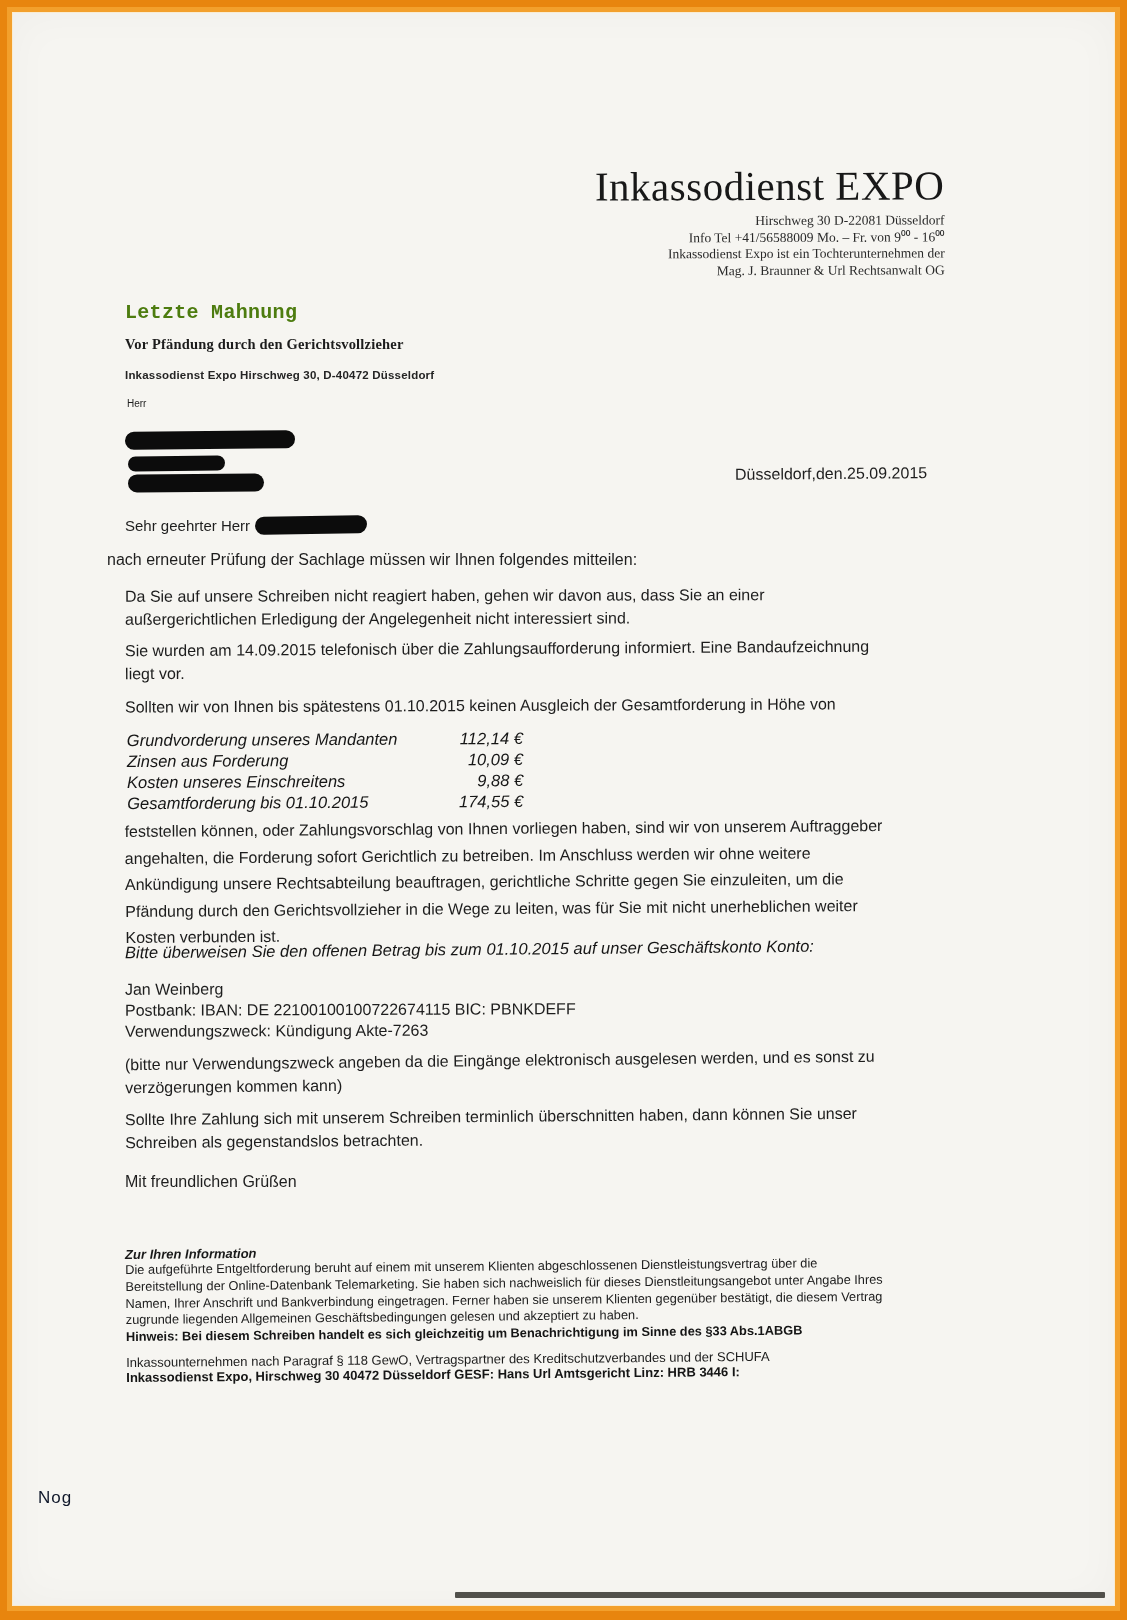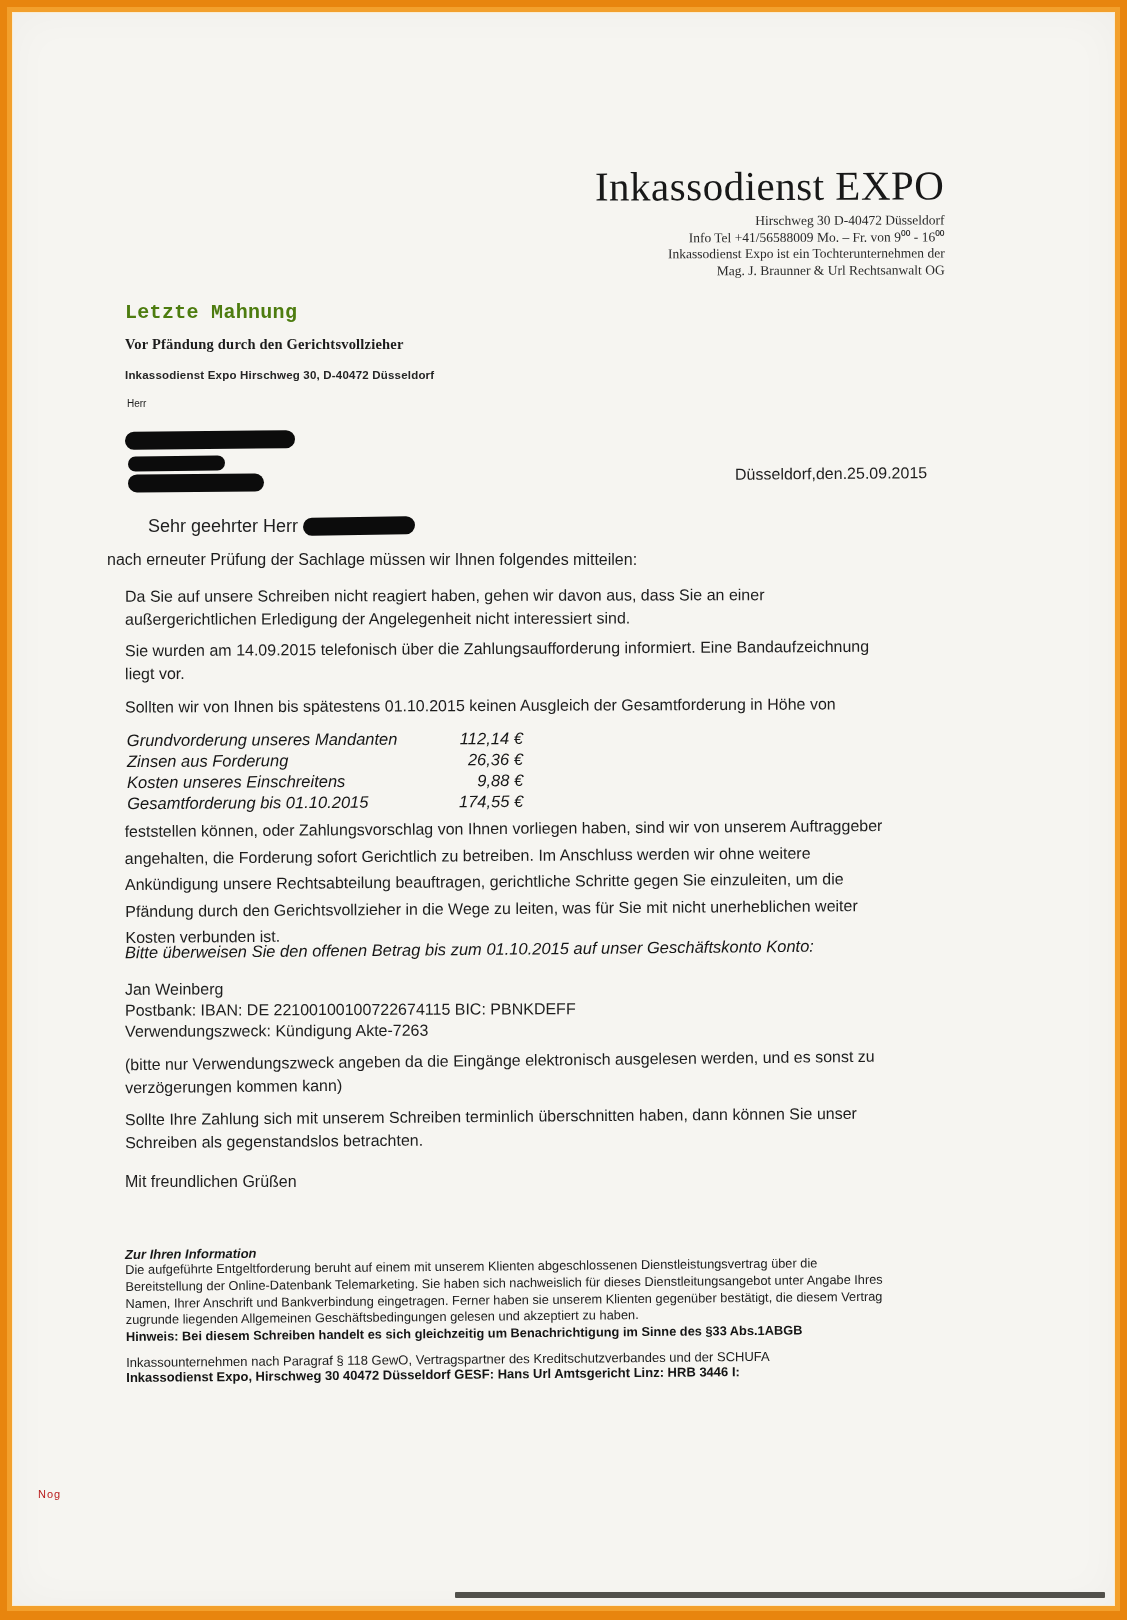--- a/index.html
+++ b/index.html
@@ -54,21 +54,21 @@
 
   .salutation-herr { left:127px; top:398px; font-size:10px; }
 
   .redact { background:#0c0c0c; border-radius:9px; }
   .bar1 { left:125px; top:431px; width:170px; height:18px; transform:rotate(-0.6deg); }
   .bar2 { left:128px; top:456px; width:97px;  height:15px; border-radius:8px; transform:rotate(-0.8deg); }
   .bar3 { left:128px; top:474px; width:136px; height:18px; transform:rotate(-0.4deg); }
 
   .date-line { left:735px; top:465px; font-size:16px; white-space:nowrap; transform:rotate(-0.5deg); }
 
-  .greeting { left:125px; top:516px; font-size:18px; white-space:nowrap;margin-left:23px; }
+  .greeting { left:125px; top:516px; font-size:15px; white-space:nowrap; }
   .greeting .redact-inline {
     display:inline-block; width:112px; height:18px; background:#0c0c0c;
     border-radius:9px; vertical-align:-3px; margin-left:5px; transform:rotate(-1deg);
   }
 
   .para { font-size:16px; line-height:23px; color:#1d1d1d; }
   .para .tline { white-space:nowrap; }
 
   .p-intro        { left:107px; top:548px; }
   .p-no-reaction  { left:125px; top:584px; transform:rotate(-0.15deg); }
@@ -97,37 +97,37 @@
 
   
   .footer { left:125px; top:1247px; transform:rotate(-0.55deg); transform-origin:left top; }
   .f-heading { font-size:13px; font-weight:700; font-style:italic; white-space:nowrap; color:#191919; }
   .f-text { font-size:12.8px; line-height:16.8px; color:#202020; }
   .f-text .tline { white-space:nowrap; }
   .f-hinweis { font-size:12.8px; font-weight:700; white-space:nowrap; color:#151515; margin-top:0px; }
   .f-legal1 { margin-top:11px; font-size:13px; white-space:nowrap; color:#1c1c1c; }
   .f-legal2 { font-size:13px; font-weight:700; white-space:nowrap; color:#151515; }
 
-  .watermark { left:38px; top:1488px; font-size:11px; color:#b91c1c; letter-spacing:1px; }
+  .watermark { left:38px; top:1488px; font-size:17px; color:#0f172a; letter-spacing:1px; }
 
   .scan-edge { left:455px; top:1592px; width:650px; height:6px;
     background:#3f3e39; opacity:0.9; border-radius:1px; }
 </style>
 </head>
 <body>
 
 <div class="frame">
   <div class="frame-inner">
     <div class="paper">
       <div class="content">
 
         <div class="abs letterhead">
           <div class="company">Inkassodienst EXPO</div>
           <div class="lh-lines">
-              <div class="tline">Hirschweg 30 D-40472 Düsseldorf</div>
+              <div class="tline">Hirschweg 30 D-22081 Düsseldorf</div>
               <div class="tline">Info Tel +41/56588009 Mo. – Fr. von 9⁰⁰ - 16⁰⁰</div>
               <div class="tline">Inkassodienst Expo ist ein Tochterunternehmen der</div>
               <div class="tline">Mag. J. Braunner &amp; Url Rechtsanwalt OG</div>
             </div>
         </div>
 
         <div class="abs subject">
           <div class="subject-title">Letzte Mahnung</div>
           <div class="subject-sub">Vor Pfändung durch den Gerichtsvollzieher</div>
         </div>
@@ -159,21 +159,21 @@
 
         <div class="abs para p-deadline">Sollten wir von Ihnen bis spätestens 01.10.2015 keinen Ausgleich der Gesamtforderung in Höhe von</div>
 
         <div class="abs claim-table">
           <div class="claim-row">
             <span class="claim-label">Grundvorderung unseres Mandanten</span>
             <span class="claim-amount">112,14 €</span>
           </div>
           <div class="claim-row">
             <span class="claim-label">Zinsen aus Forderung</span>
-            <span class="claim-amount">26,36 €</span>
+            <span class="claim-amount">10,09 €</span>
           </div>
           <div class="claim-row">
             <span class="claim-label">Kosten unseres Einschreitens</span>
             <span class="claim-amount">9,88 €</span>
           </div>
           <div class="claim-row">
             <span class="claim-label">Gesamtforderung bis 01.10.2015</span>
             <span class="claim-amount">174,55 €</span>
           </div>
         </div>

